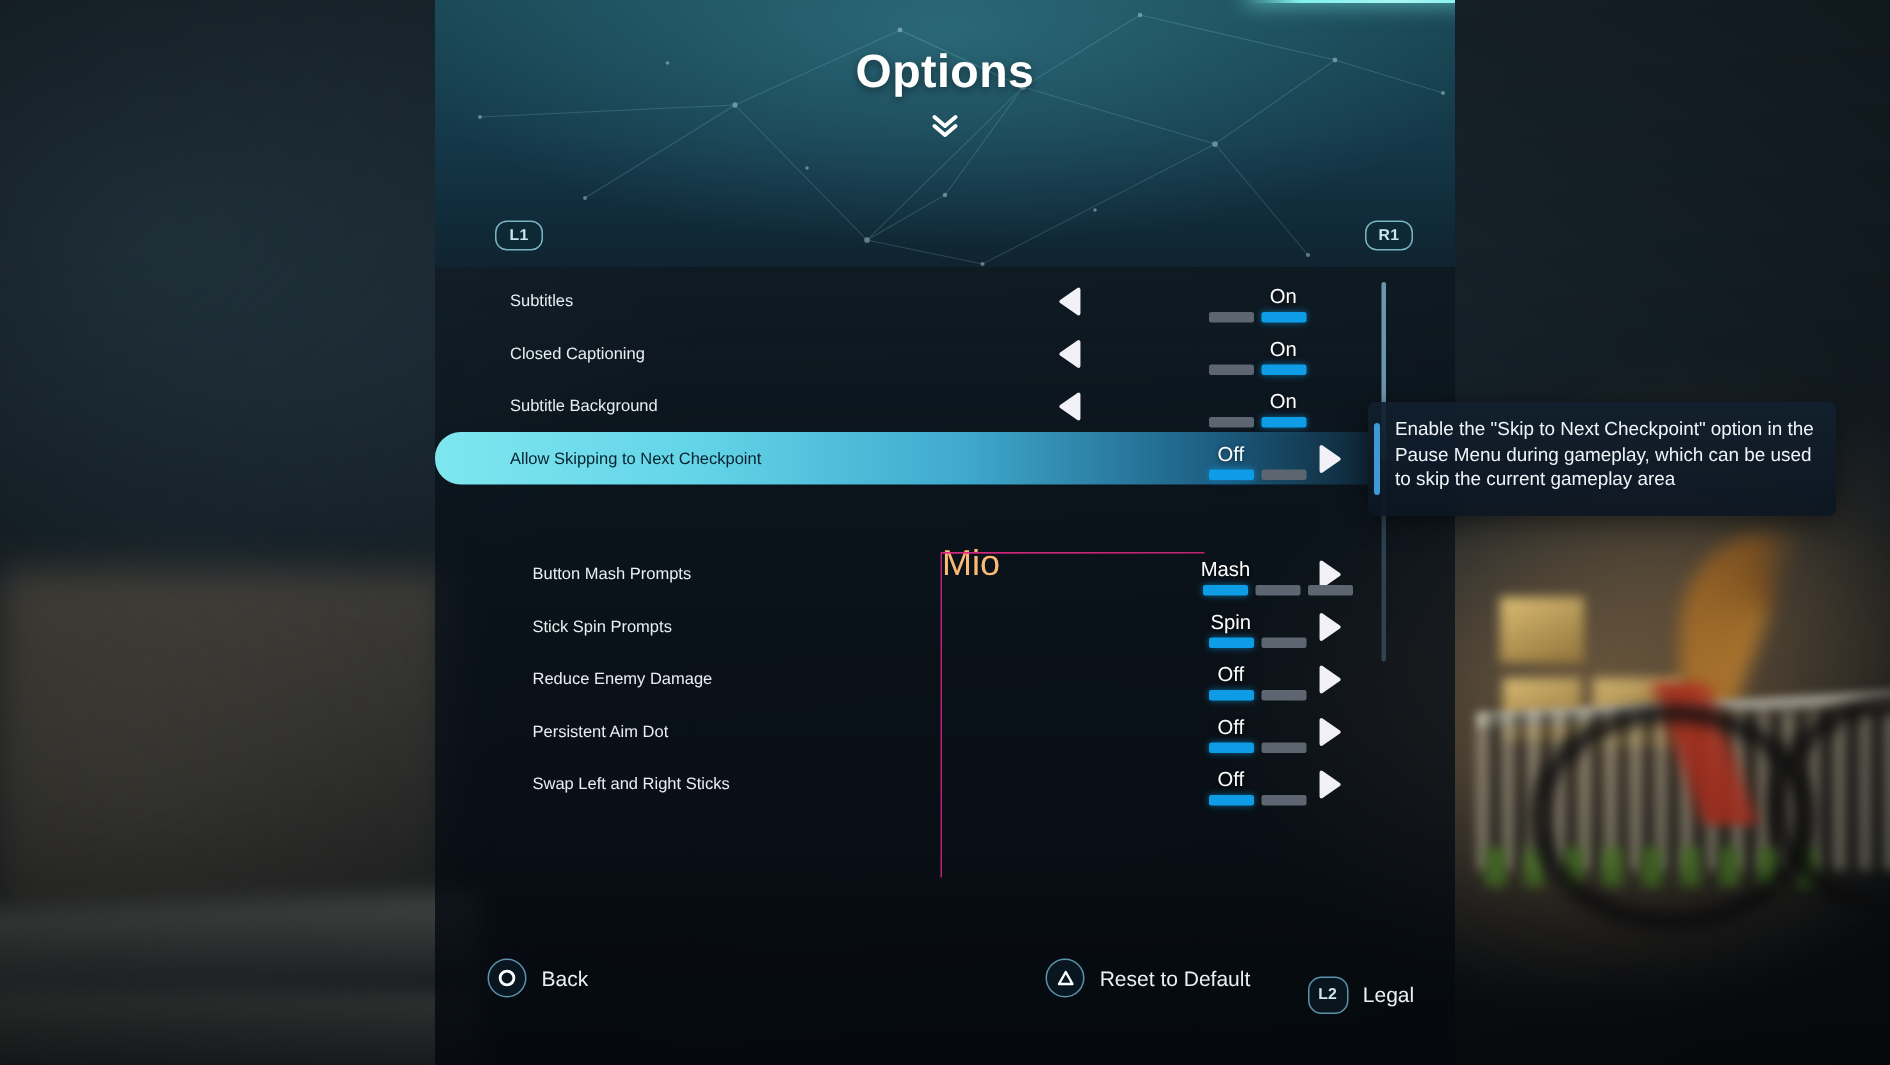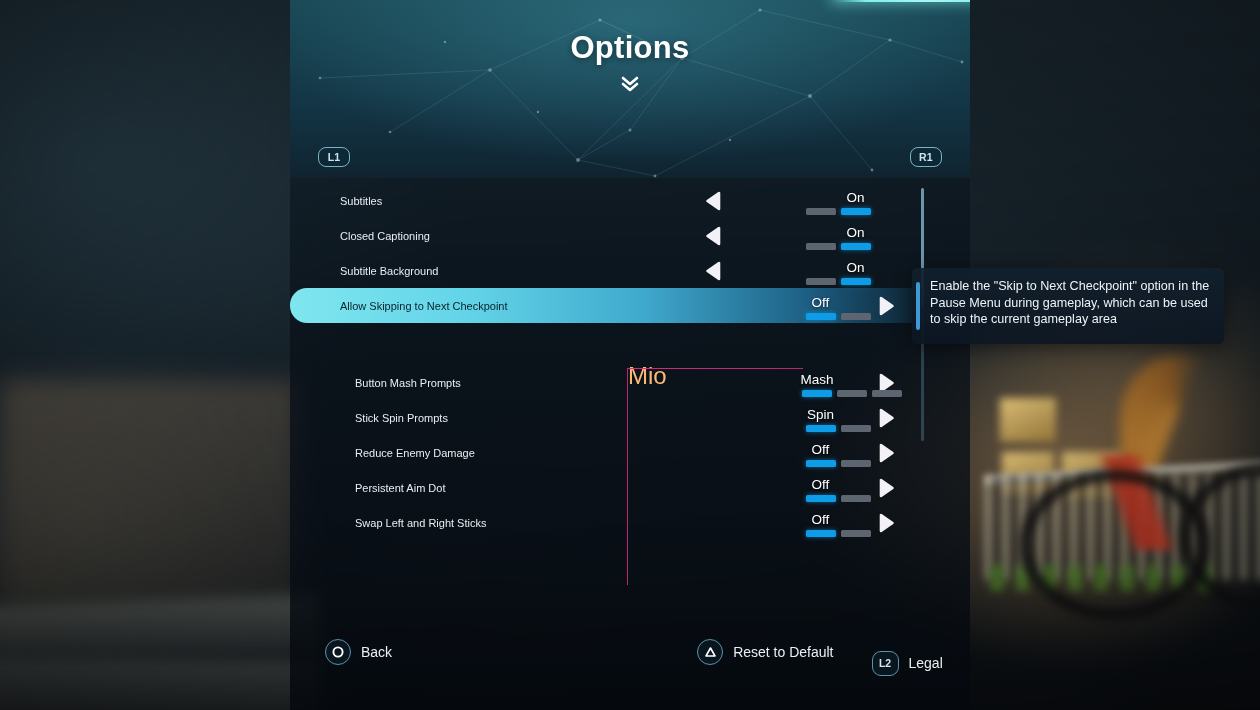--- a/index.html
+++ b/index.html
@@ -129,21 +129,21 @@
     position:absolute; left:0; top:140px; width:680px; height:34px;
     display:flex; align-items:center;
   }
   .bumper {
     width:32px; height:20px; border:1.6px solid #78b4c4; border-radius:8px;
     color:#c9e6ee; font-size:10.5px; font-weight:bold;
     display:flex; align-items:center; justify-content:center;
     background:rgba(12,40,52,0.55);
     letter-spacing:.2px;
   }
-  #bumper-l { margin-left:28px; }
+  #bumper-l { margin-left:40px; }
   #bumper-r { margin-left:auto; margin-right:28px;text-align:center; }
   .tabs { display:flex; align-items:flex-end; gap:26px; margin-left:92px; }
   .tab {
     position:relative; font-size:15.5px; color:#7f95a2;
     padding-bottom:7px; cursor:pointer; white-space:nowrap;
   }
   .tab.active { color:#ffffff; }
   .tab.active::after {
     content:""; position:absolute; left:2px; right:2px; bottom:0; height:3.5px;
     background:linear-gradient(90deg, rgba(150,240,238,0.25), #9df2ee 20%, #b9f7f3 50%, #9df2ee 80%, rgba(150,240,238,0.25));

